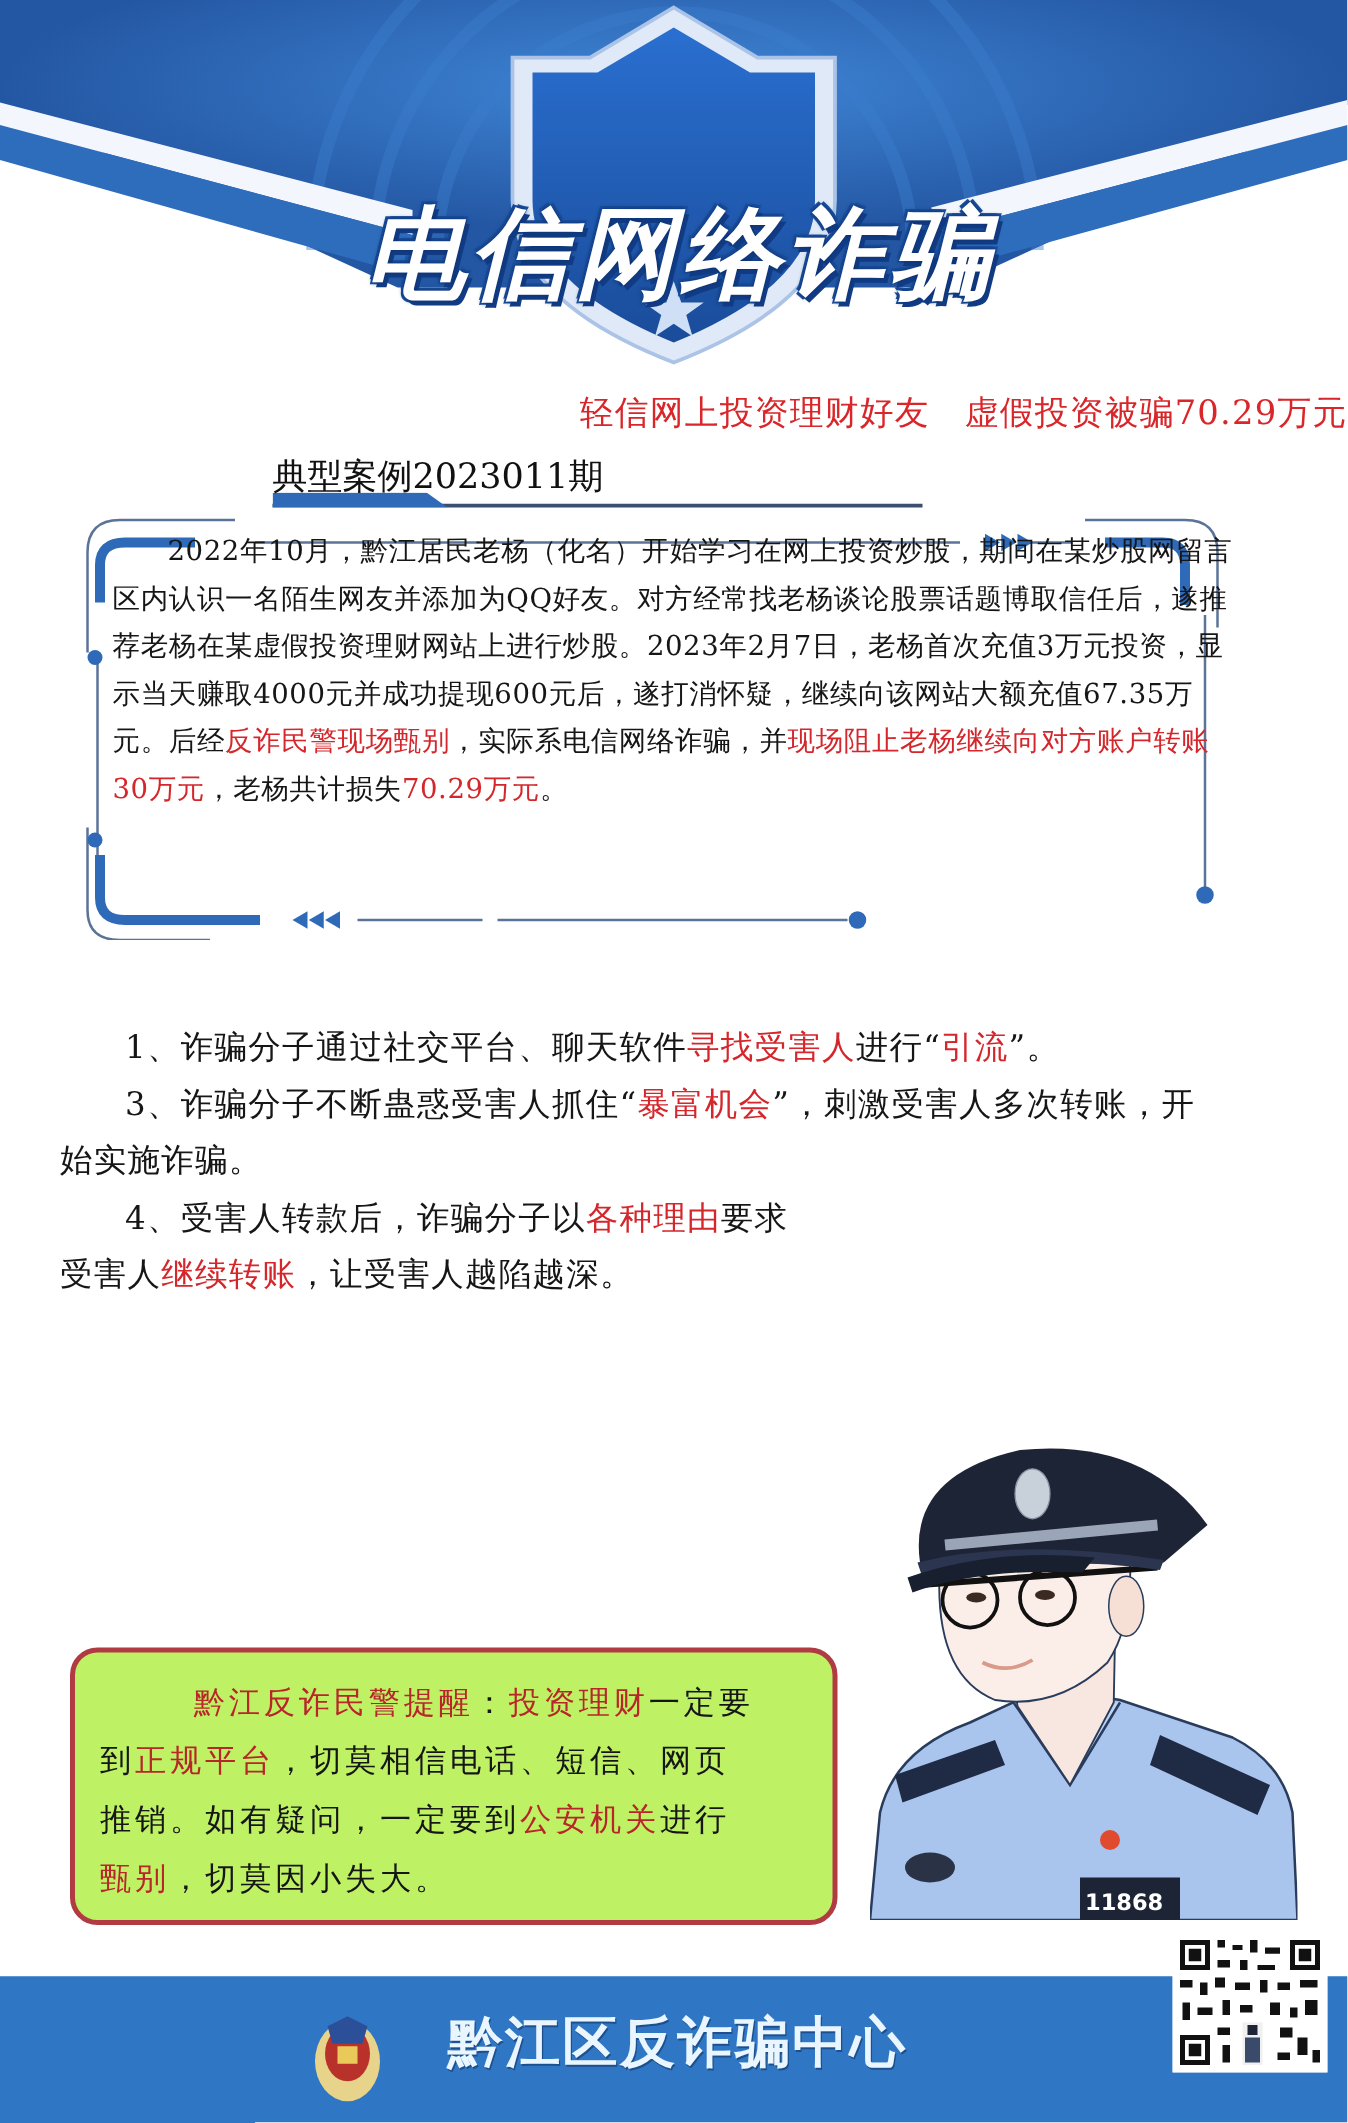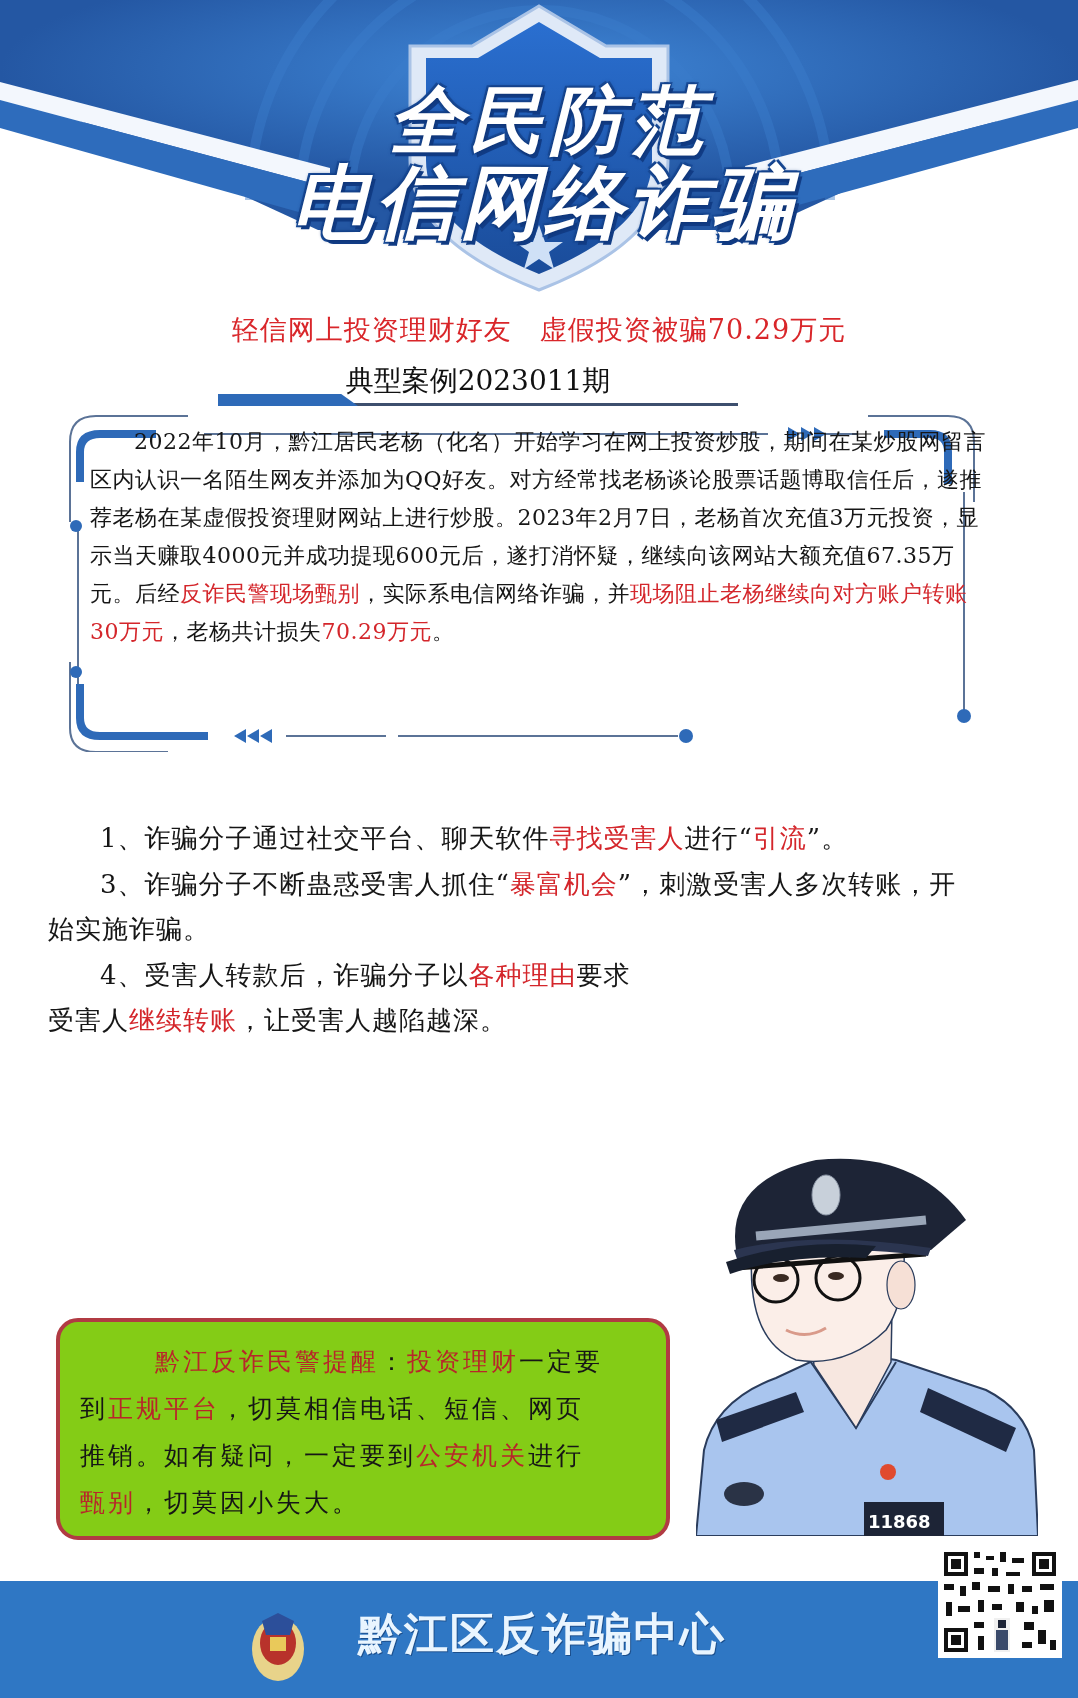--- a/index.html
+++ b/index.html
@@ -9,44 +9,44 @@
   
   .banner { position: absolute; left: 0; top: 0; width: 1078px; height: 300px; overflow: hidden; }
   .banner svg { position: absolute; left: 0; top: 0; }
   .banner-title { position: absolute; left: 0; width: 1078px; text-align: center; color: #ffffff;
     font-family: "DejaVu Sans", "Liberation Sans", sans-serif; font-weight: bold; font-style: italic;
     text-shadow: 0 0 4px #0b2f6e, 3px 4px 0 #123d86, -2px -2px 0 #1a4e9c, 2px -2px 0 #1a4e9c, -2px 2px 0 #1a4e9c; }
   .banner-title.l1 { top: 72px; font-size: 74px; letter-spacing: 6px; padding-left: 20px; }
   .banner-title.l2 { top: 150px; font-size: 80px; letter-spacing: 4px; padding-left: 10px; }
 
   
-  .headline { position: absolute; left: 0; top: 312px; width: 1078px; text-align: center;
+  .headline { position: absolute; left: 0; top: 312px; width: 1078px; text-align: right;
     font-size: 27px; color: #d9262a; letter-spacing: 1px; }
   .subhead-wrap { position: absolute; left: 218px; top: 362px; width: 520px; height: 44px; }
   .subhead-bar-blue { position: absolute; left: 0; bottom: 0; width: 140px; height: 12px; background: #2e6ab8;
     clip-path: polygon(0 0, 88% 0, 100% 100%, 0 100%); }
   .subhead-line { position: absolute; left: 0; bottom: 0; width: 520px; height: 3px; background: #3d4f6e; }
-  .subhead { position: absolute; left: 0; top: 0; width: 520px; text-align: center; font-size: 28px; color: #111; }
+  .subhead { position: absolute; left: 0; top: 0; width: 520px; font-size: 28px; color: #111; }
 
   
   .card { position: absolute; left: 68px; top: 412px; width: 910px; height: 340px; }
   .card svg { position: absolute; left: 0; top: 0; }
   .card-text { position: absolute; left: 22px; top: 11px; width: 900px; font-size: 22px; line-height: 38px; color: #161616; letter-spacing: 0.5px; }
   .card-text .para { text-indent: 2em; }
   .red { color: #d4262b; }
   .dred { color: #b8262a; }
 
   
   .analysis { position: absolute; left: 48px; top: 816px; width: 1000px; font-size: 26px; line-height: 45.5px; color: #161616; letter-spacing: 1px; }
   .analysis .title { color: #d9262a; }
   .analysis .item { text-indent: 2em; }
 
   
   .reminder { position: absolute; left: 56px; top: 1318px; width: 614px; height: 222px;
-    border: 4px solid #b13b43; border-radius: 22px; background: #84cc16; }
+    border: 4px solid #b13b43; border-radius: 22px; background: #bef264; }
   .reminder-text { position: absolute; left: 20px; top: 16px; width: 560px; font-size: 25px; line-height: 47px; letter-spacing: 3px; color: #161616; }
   .reminder-text .first { text-indent: 3em; }
 
   
   .police { position: absolute; left: 696px; top: 1150px; width: 342px; height: 386px; text-align: center; }
 
   
   .footer { position: absolute; left: 0; top: 1581px; width: 1078px; height: 117px; background: #2f77c4; }
   .footer-emblem { position: absolute; left: 248px; top: 30px; width: 60px; height: 72px; }
   .footer-title { position: absolute; left: 358px; top: 24px; font-size: 44px; color: #e9f5ff; letter-spacing: 2px;
@@ -81,21 +81,20 @@
     <polygon points="0,82 0,100 330,188 330,168" fill="#f3f7fd"></polygon>
     <polygon points="0,100 0,128 320,218 330,188" fill="#2e6cbc"></polygon>
 
     <polygon points="1078,80 1078,100 750,186 745,166" fill="#f3f7fd"></polygon>
     <polygon points="1078,100 1078,128 758,216 750,186" fill="#2e6cbc"></polygon>
 
     <path d="M539,6 L606,46 L668,46 L668,160 Q668,240 539,290 Q410,240 410,160 L410,46 L472,46 Z" fill="#dfe9f7" stroke="#aac3e6" stroke-width="3"></path>
     <path d="M539,22 L600,58 L652,58 L652,160 Q652,228 539,274 Q426,228 426,160 L426,58 L478,58 Z" fill="url(#shieldg)"></path>
     <polygon points="539,225 545,242 563,242 549,252 554,269 539,259 524,269 529,252 515,242 533,242" fill="#cfe0f6"></polygon>
   </svg>
-  <div class="banner-title l1">全民防范</div>
   <div class="banner-title l2">电信网络诈骗</div>
 </div>
 
 <div class="headline">轻信网上投资理财好友　虚假投资被骗70.29万元</div>
 <div class="subhead-wrap">
   <div class="subhead-line"></div>
   <div class="subhead-bar-blue"></div>
   <div class="subhead">典型案例2023011期</div>
 </div>
 

